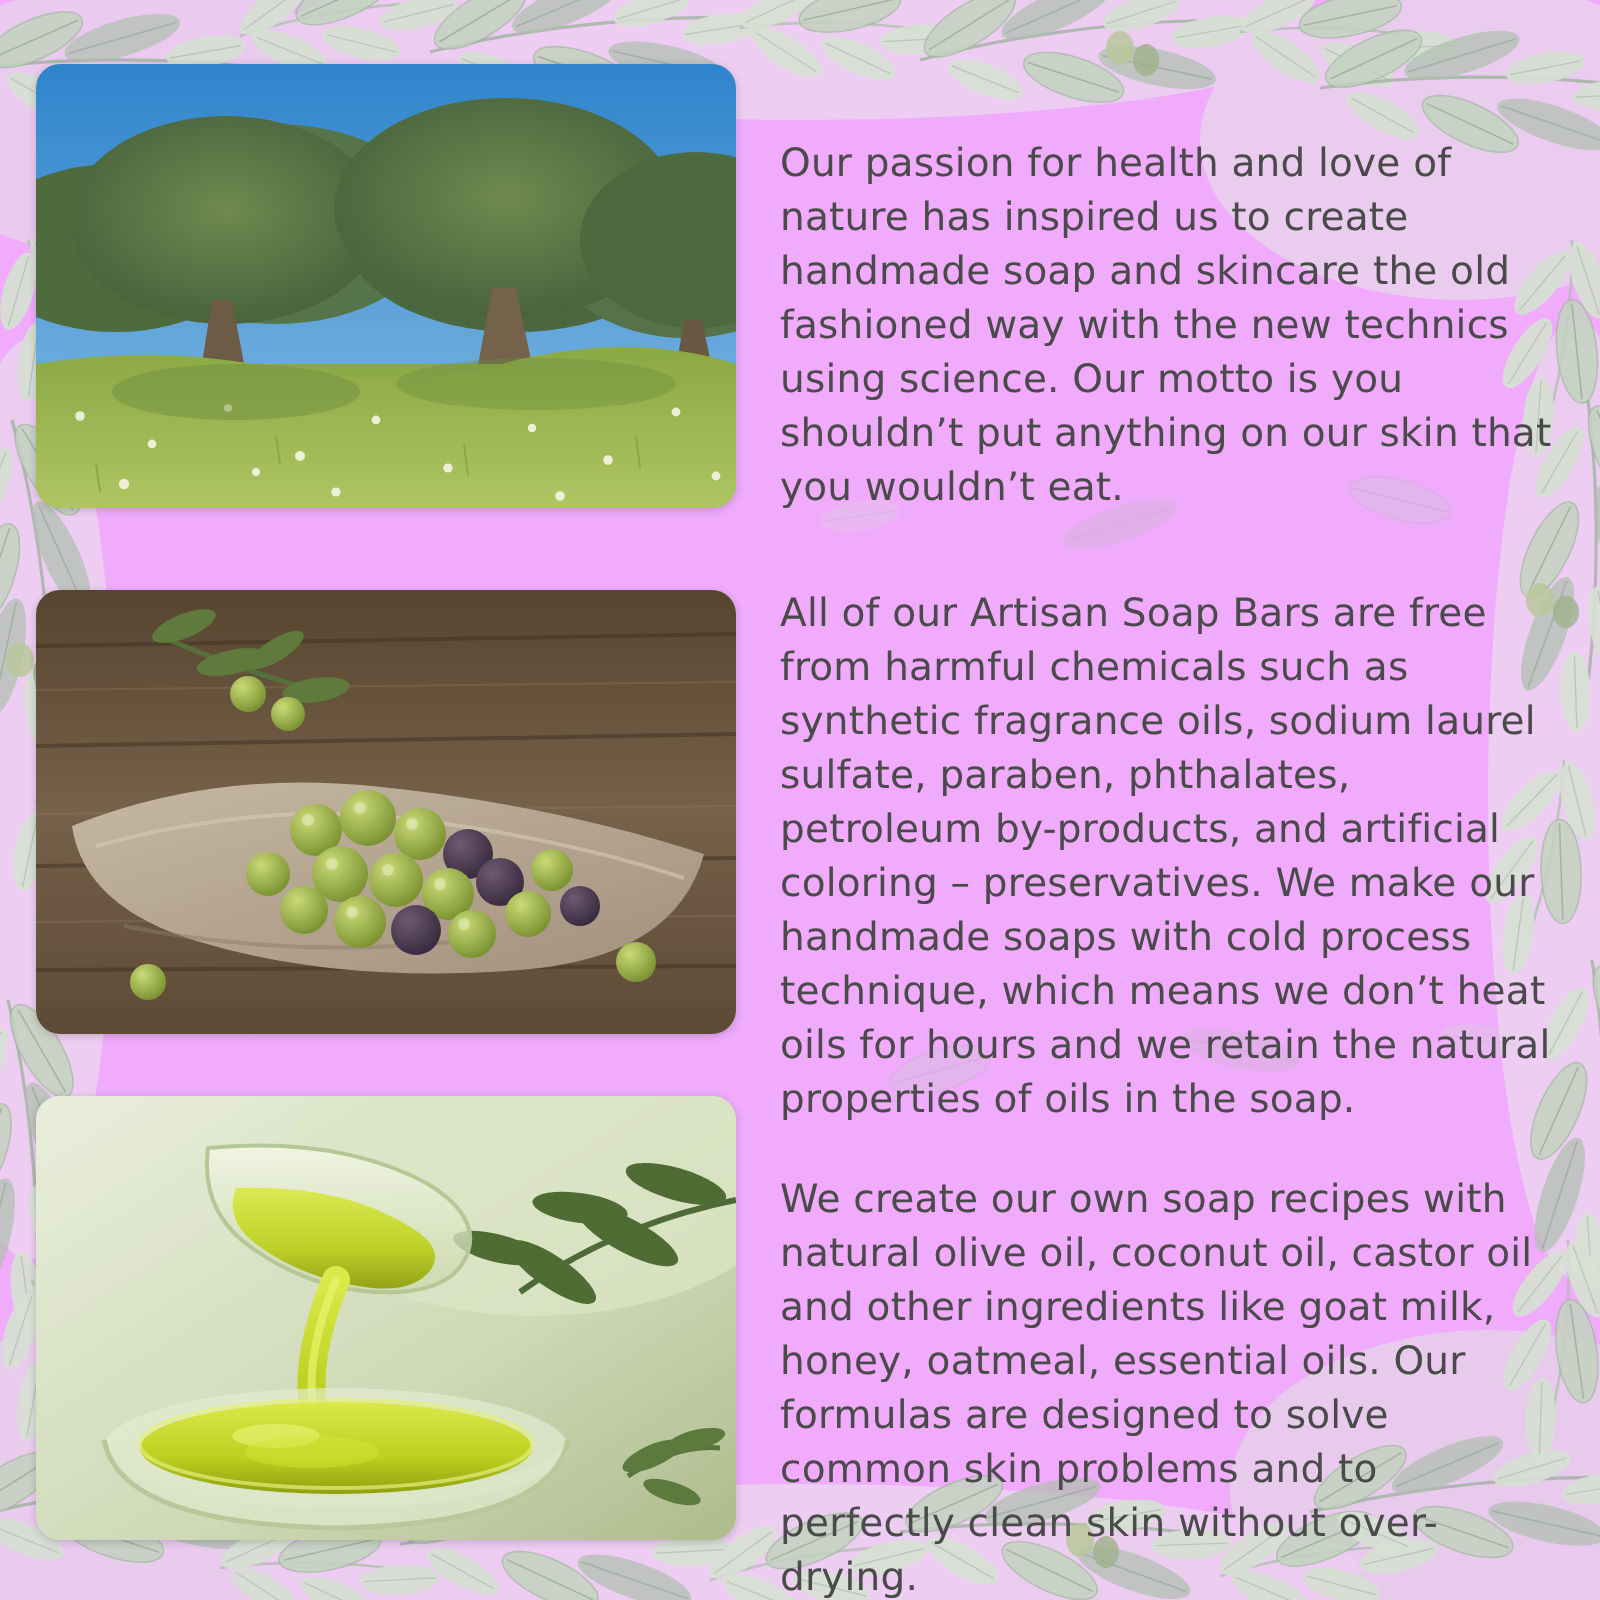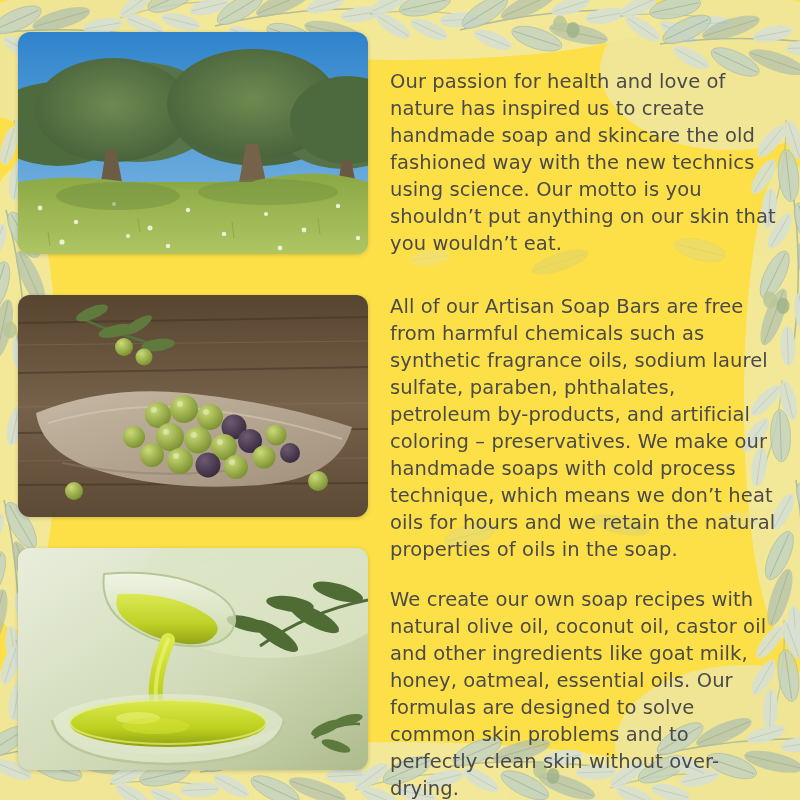--- a/index.html
+++ b/index.html
@@ -10,21 +10,21 @@
     width: 800px;
     height: 800px;
     font-family: "Liberation Sans", sans-serif;
     background: #ffffff;
     overflow: hidden;
   }
   .page {
     position: relative;
     width: 800px;
     height: 800px;
-    background: #fde047;
+    background: #f0abfc;
     overflow: hidden;
   }
 
   
   .leaf-border {
     position: absolute;
     inset: 0;
     pointer-events: none;
     z-index: 1;
   }

